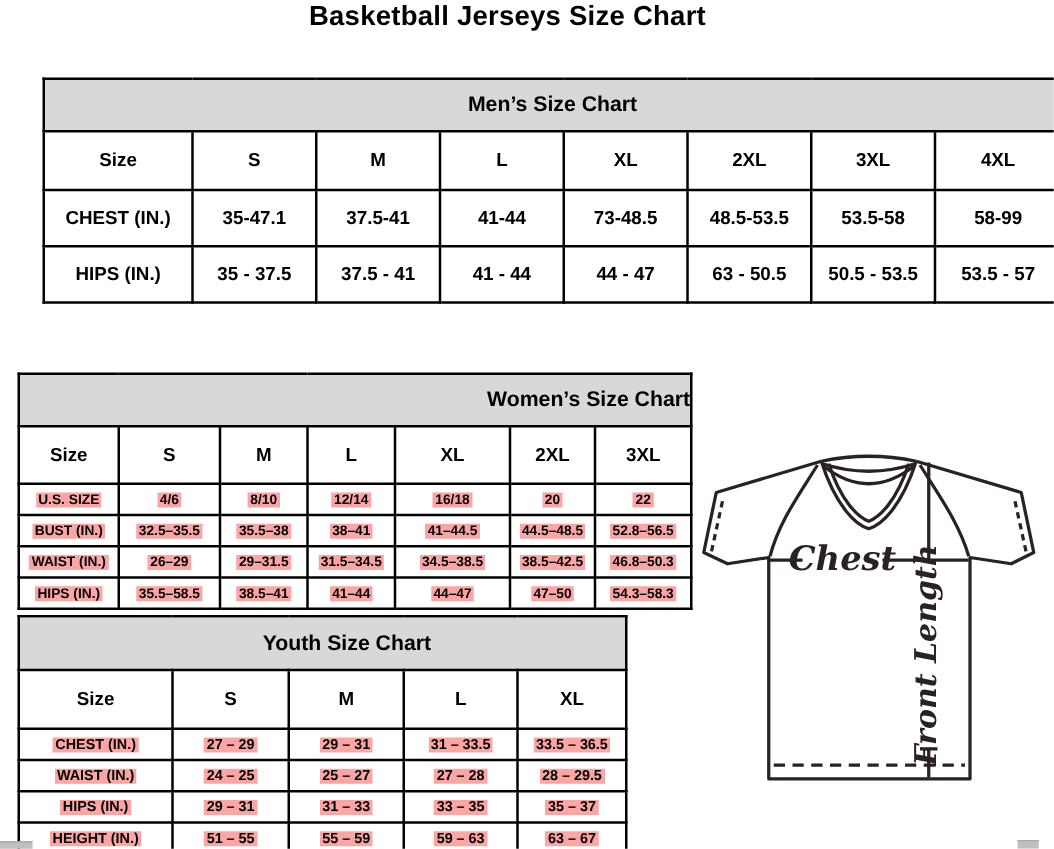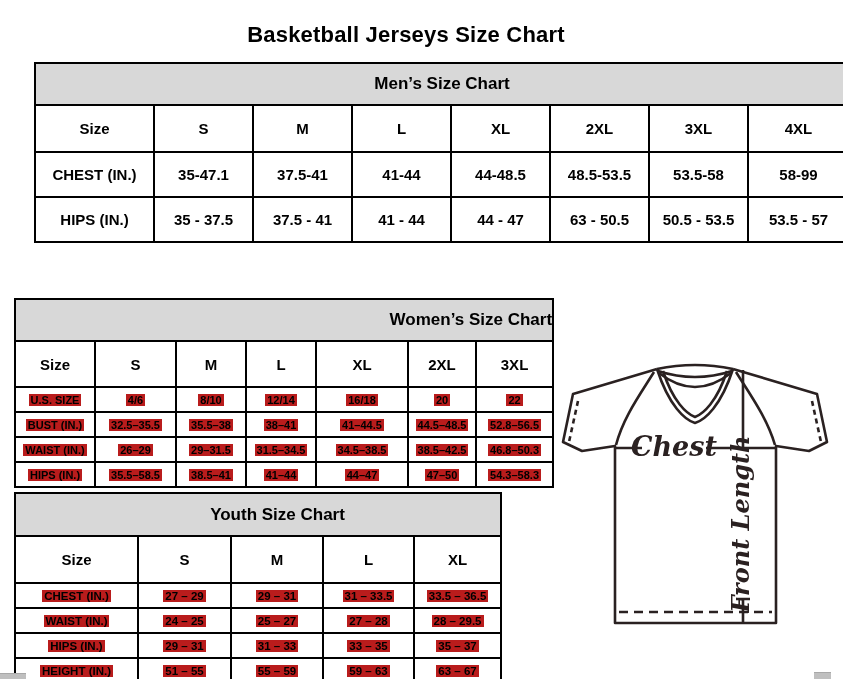--- a/index.html
+++ b/index.html
@@ -1,21 +1,21 @@
 <!DOCTYPE html>
 <html><head>
 <meta charset="utf-8">
 <style>
   html,body{margin:0;padding:0;}
   body{
     width:843px;height:679px;position:relative;background:#ffffff;
     font-family:"Liberation Sans",sans-serif;color:#000;overflow:hidden;
   }
   .page-title{
-    position:absolute;top:22px;left:0;width:812px;text-align:center;
+    position:absolute;top:0;left:0;width:812px;text-align:center;
     font-size:22px;font-weight:bold;letter-spacing:0.2px;
   }
   table{
     position:absolute;border-collapse:collapse;table-layout:fixed;
     background:#fff;border:2.5px solid #000;
   }
   td{
     border:2px solid #000;text-align:center;vertical-align:middle;
     font-weight:bold;padding:0;overflow:hidden;white-space:nowrap;
   }
@@ -25,21 +25,21 @@
   .men tr.hdr td{height:45px;font-size:15px;}
   .men tr.data td{height:43px;font-size:15px;}
   .women{left:14px;top:298px;width:538px;}
   .women tr.band td{height:40px;text-align:right;}
   .women tr.hdr td{height:44px;font-size:15px;}
   .women tr.small td{height:23px;font-size:11px;}
   .youth{left:14px;top:492px;width:486px;}
   .youth tr.band td{height:41px;padding-left:39px;}
   .youth tr.hdr td{height:45px;font-size:15px;}
   .youth tr.small td{height:23px;font-size:11.5px;}
-  .hl{background:#b91c1c;padding:0 2px;}
+  .hl{background:#fca5a5;padding:0 2px;}
   .jersey{position:absolute;left:553px;top:356px;width:290px;height:320px;}
   .jersey text{
     font-family:"DejaVu Serif",serif;font-weight:bold;font-style:italic;
     fill:#2a2121;
   }
   .scroll-frag{position:absolute;height:6px;background:#bfbfbf;border-top:1px solid #a8a8a8;}
   .scroll-frag.left{left:0;top:673px;width:26px;}
   .scroll-frag.right{left:814px;top:672px;width:17px;}
 </style>
 </head>
@@ -70,21 +70,21 @@
     <td>XL</td>
     <td>2XL</td>
     <td>3XL</td>
     <td>4XL</td>
   </tr>
   <tr class="data">
     <td>CHEST (IN.)</td>
     <td>35-47.1</td>
     <td>37.5-41</td>
     <td>41-44</td>
-    <td>44-48.5</td>
+    <td>73-48.5</td>
     <td>48.5-53.5</td>
     <td>53.5-58</td>
     <td>58-99</td>
   </tr>
   <tr class="data">
     <td>HIPS (IN.)</td>
     <td>35 - 37.5</td>
     <td>37.5 - 41</td>
     <td>41 - 44</td>
     <td>44 - 47</td>

